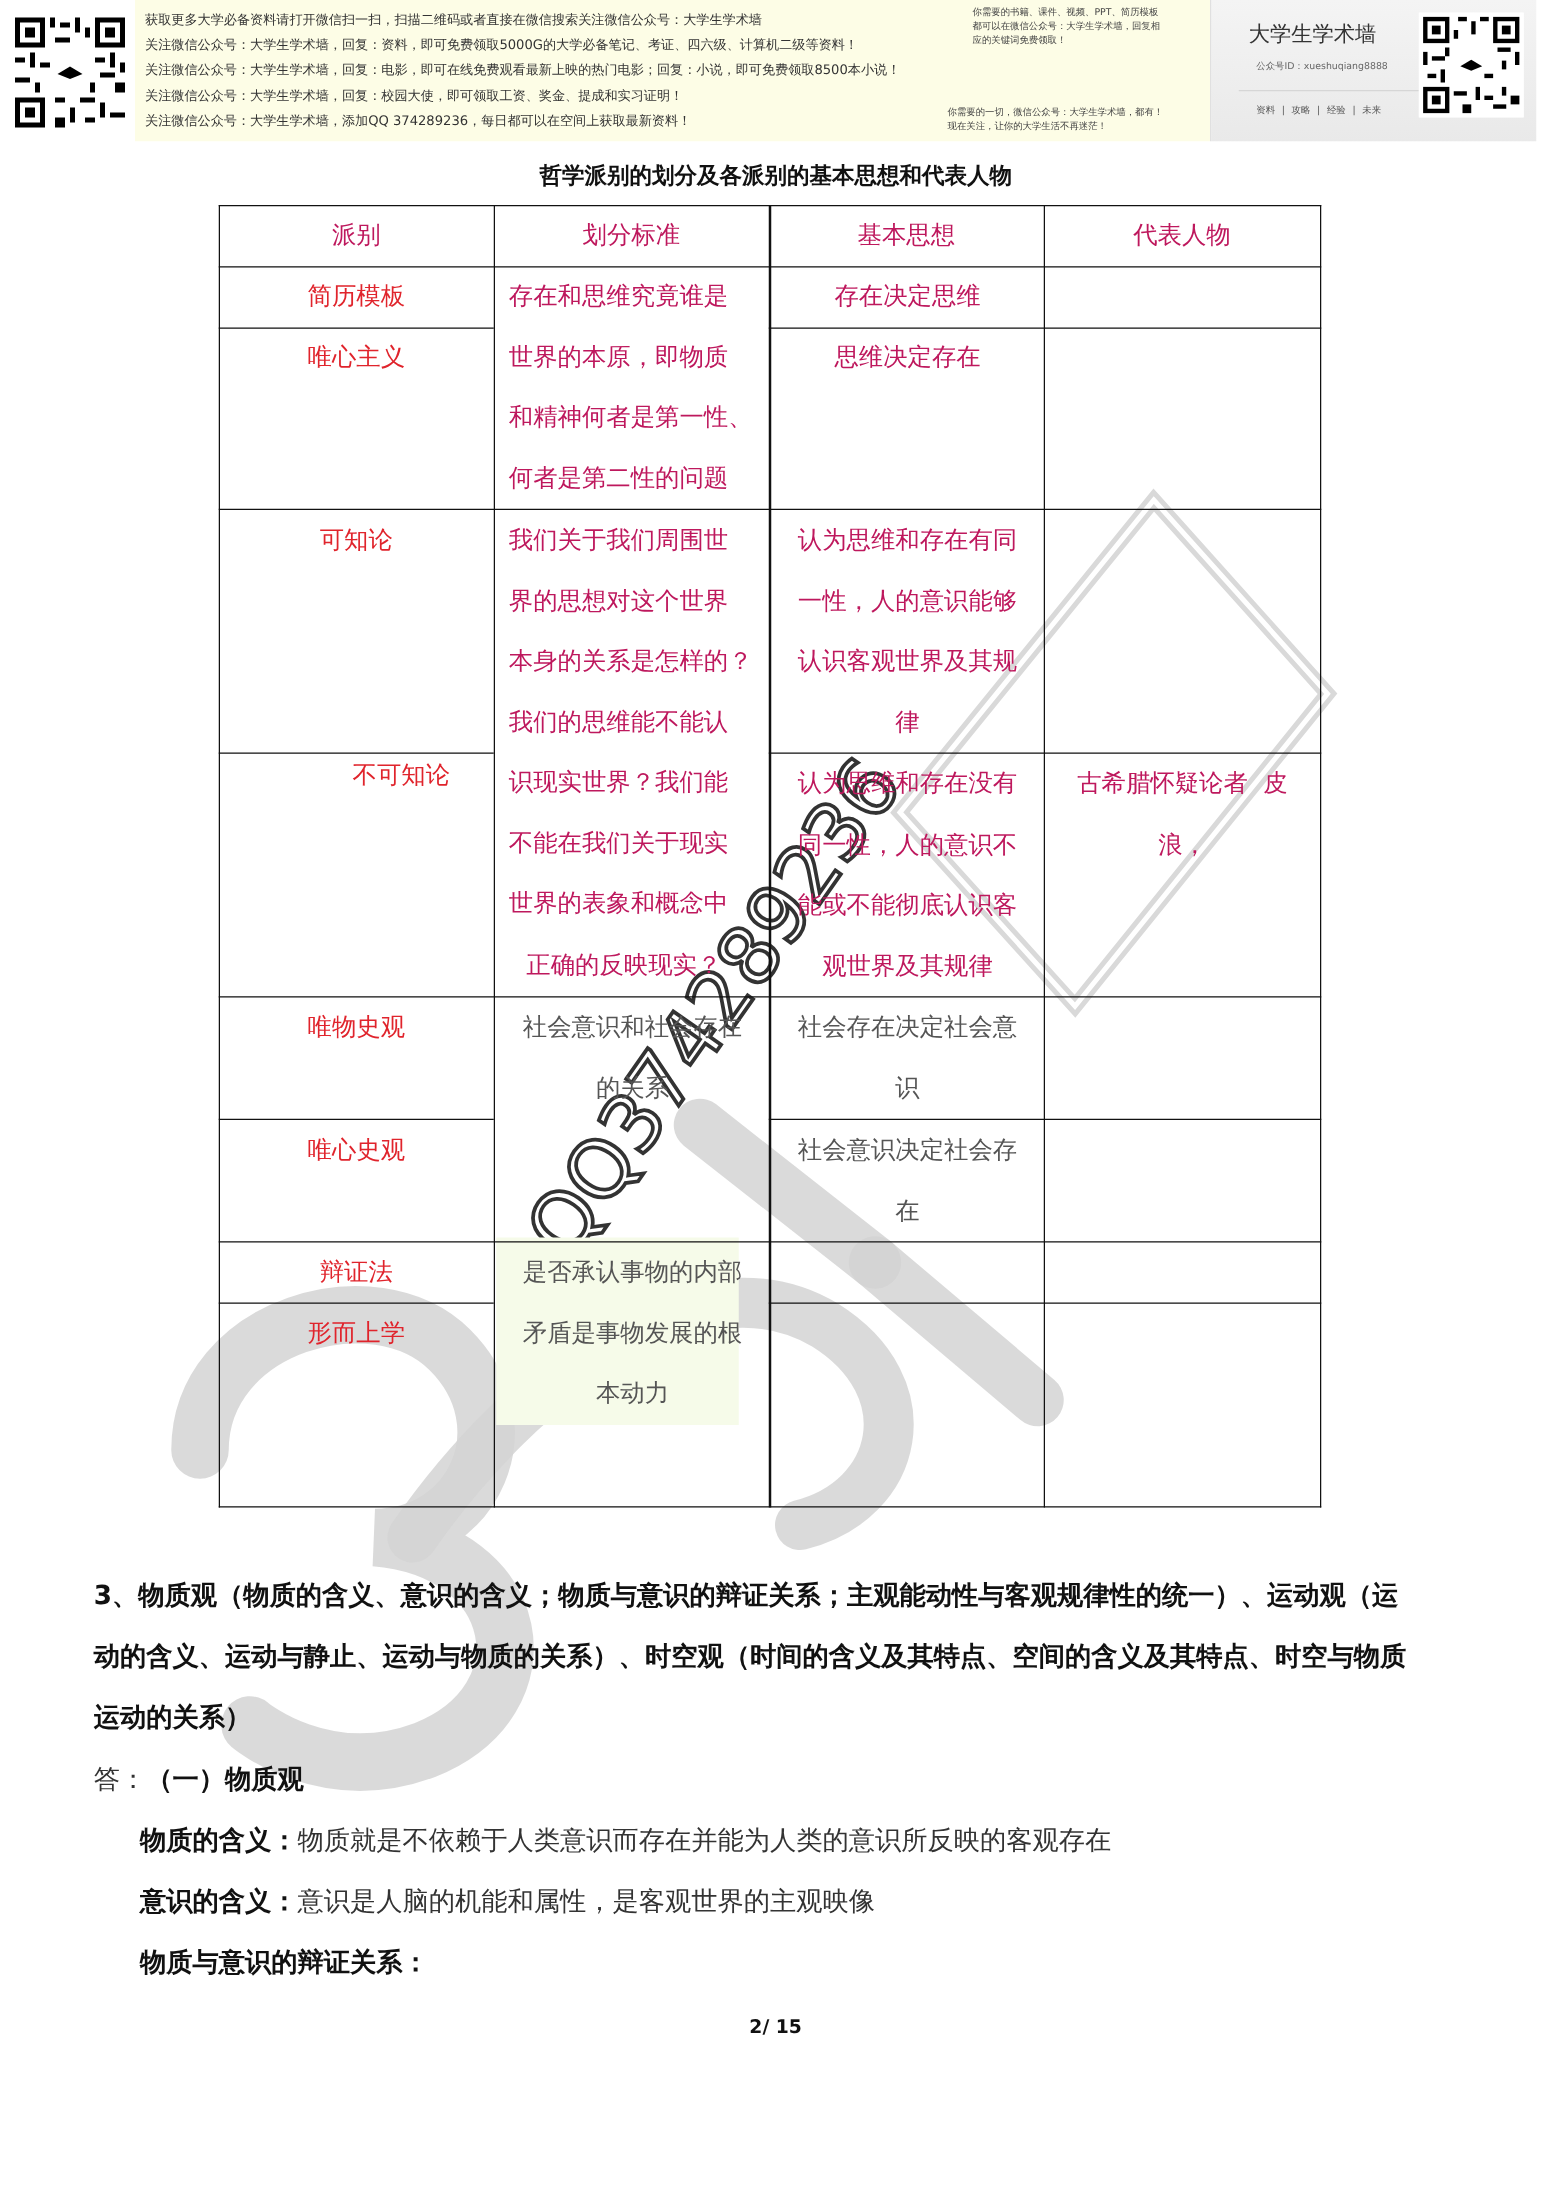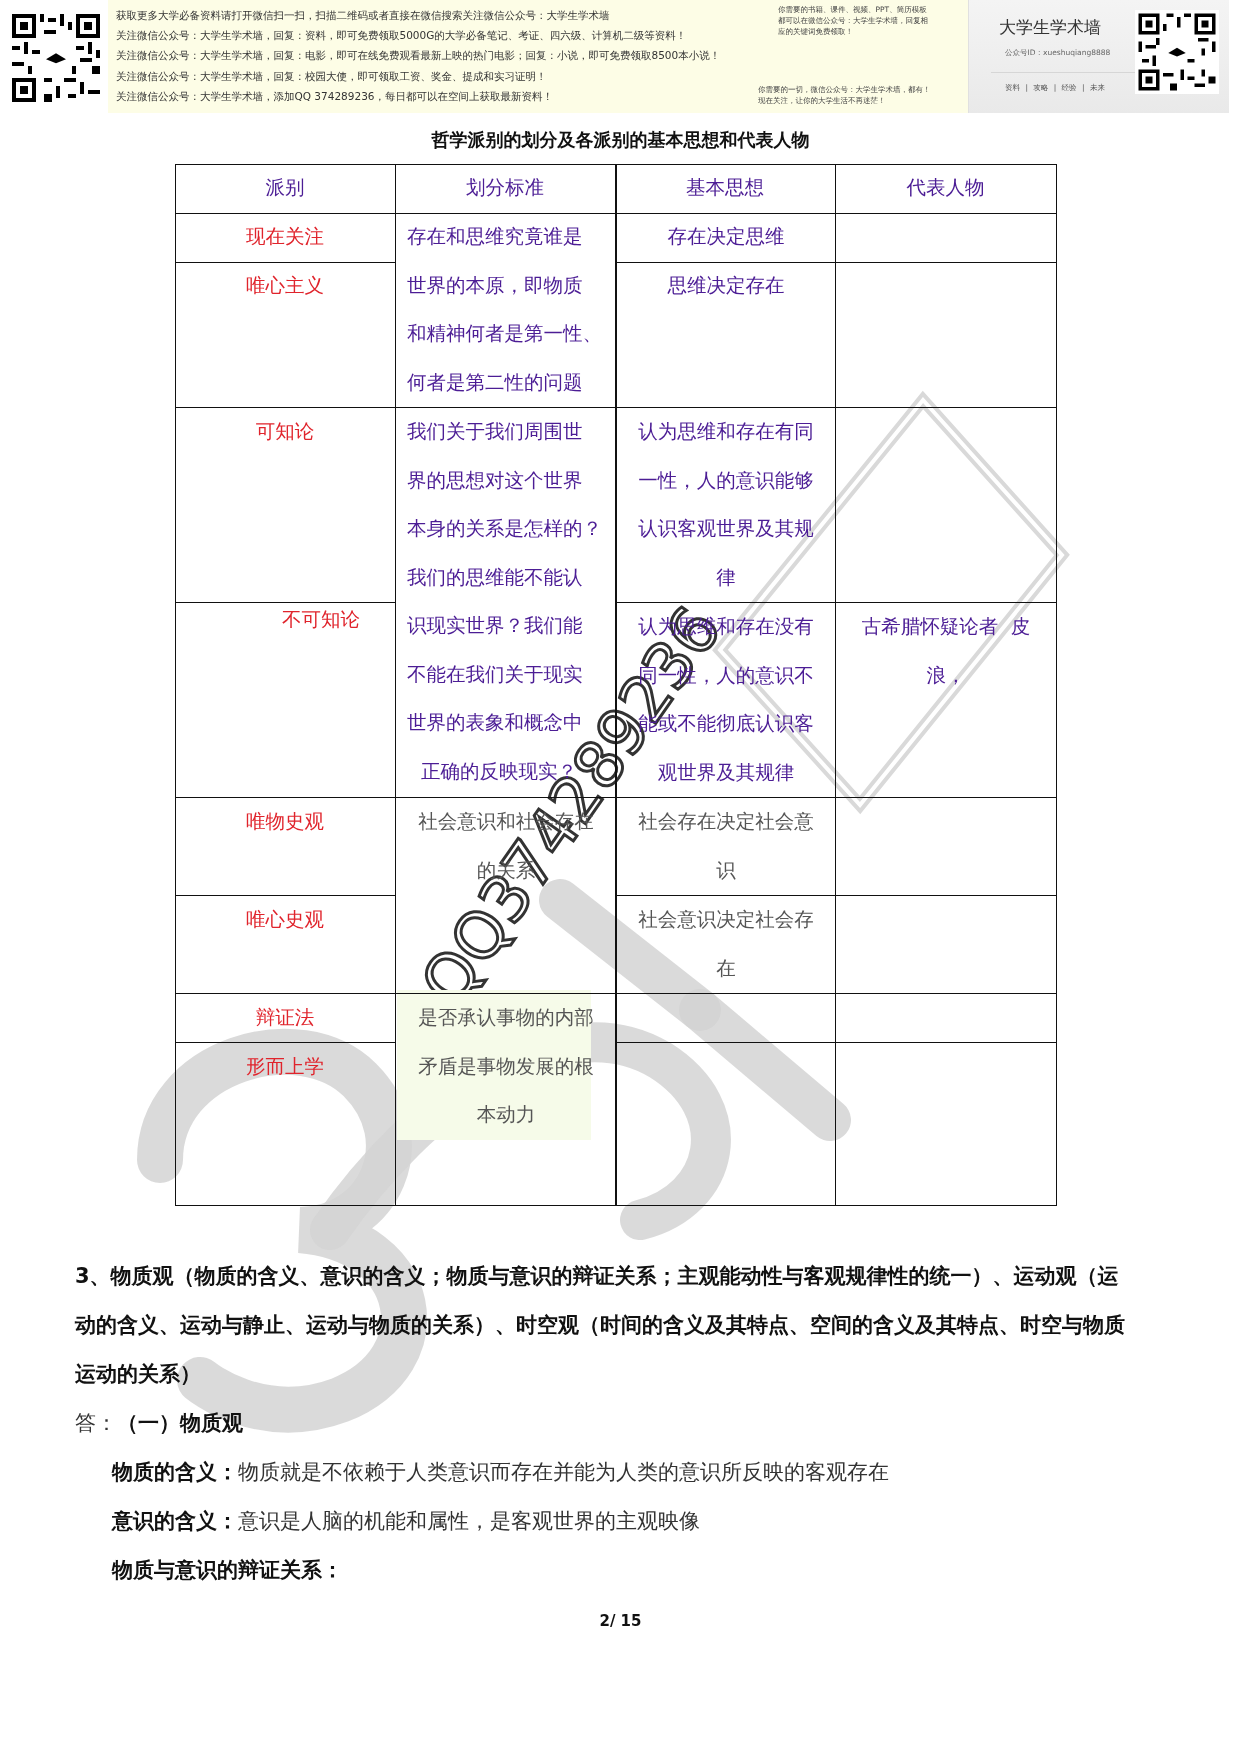--- a/index.html
+++ b/index.html
@@ -28,21 +28,21 @@
                 font-size:7.5px; color:#555; word-spacing:3px; }
   .qr-right { left:1135px; top:10px; width:84px; height:84px; }
 
   
   .doc-title { position:absolute; left:0; width:1241px; top:128px; text-align:center;
                font-family:"DejaVu Sans","Liberation Sans",sans-serif; font-weight:bold; font-size:18px; color:#111; }
 
   
   .tbl { position:absolute; left:175px; top:164px; width:882px; height:1042px; }
   .vline, .hline { position:absolute; background:#111; }
-  .cell { position:absolute; text-align:center; font-size:19.5px; line-height:48.5px; color:#4c1d95; }
+  .cell { position:absolute; text-align:center; font-size:19.5px; line-height:48.5px; color:#be185d; }
   .cell.red { color:#e0242c; }
   .cell.muted { color:#555; }
   .hl { position:absolute; background:#f6fbe9; }
 
   
   .para { position:absolute; font-family:"DejaVu Sans","Liberation Sans",sans-serif; font-size:21px; color:#111; }
   .bold { font-weight:bold; }
   .normal { font-family:"DejaVu Serif","Liberation Serif",serif; font-weight:normal; color:#333; }
   .page-num { position:absolute; left:0; width:1241px; top:1612px; text-align:center;
               font-family:"DejaVu Sans","Liberation Sans",sans-serif; font-weight:bold; font-size:15px; color:#111; }
@@ -200,21 +200,21 @@
   <div class="hline" style="left:0; top:829px; width:882px; height:1px;"></div>
   <div class="hline" style="left:0; top:878px; width:220px; height:1px;"></div>
   <div class="hline" style="left:440px; top:878px; width:442px; height:1px;"></div>
   <div class="hline" style="left:0; top:1041px; width:882px; height:1px;"></div>
 
   <div class="cell" style="left:0; top:0; width:220px;">派别</div>
   <div class="cell" style="left:220px; top:0; width:220px;">划分标准</div>
   <div class="cell" style="left:440px; top:0; width:220px;">基本思想</div>
   <div class="cell" style="left:660px; top:0; width:221px;">代表人物</div>
 
-  <div class="cell red" style="left:0; top:49px; width:220px;">现在关注</div>
+  <div class="cell red" style="left:0; top:49px; width:220px;">简历模板</div>
   <div class="cell red" style="left:0; top:244px; width:220px;">可知论</div>
   <div class="cell red" style="left:0; top:98px; width:220px;">唯心主义</div>
   <div class="cell red" style="left:0; top:432px; width:220px;margin-left:36px;">不可知论</div>
   <div class="cell red" style="left:0; top:634px; width:220px;">唯物史观</div>
   <div class="cell red" style="left:0; top:732px; width:220px;">唯心史观</div>
   <div class="cell red" style="left:0; top:830px; width:220px;">辩证法</div>
   <div class="cell red" style="left:0; top:879px; width:220px;">形而上学</div>
 
   <div class="cell" style="left:222px; top:49px; width:218px; text-align:left; padding-left:10px; box-sizing:border-box;">
     <div>存在和思维究竟谁是</div>

